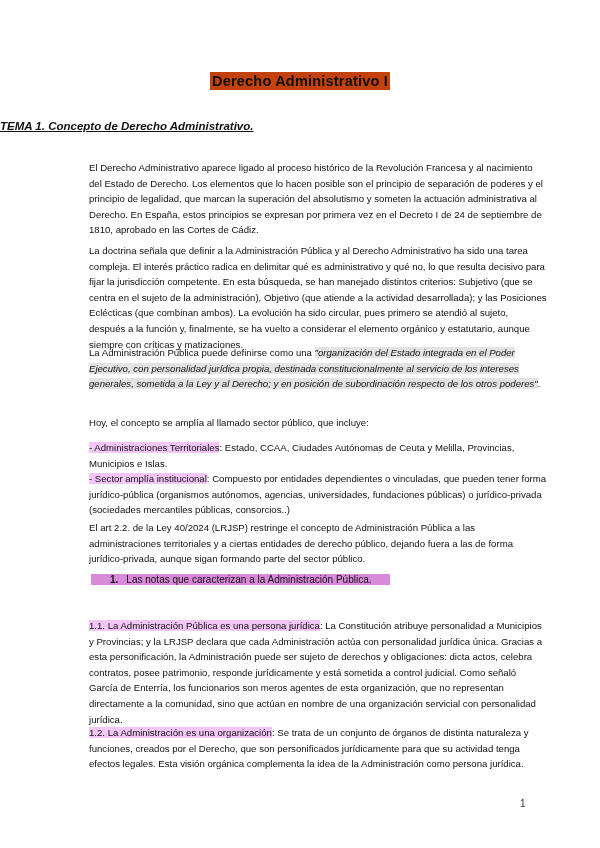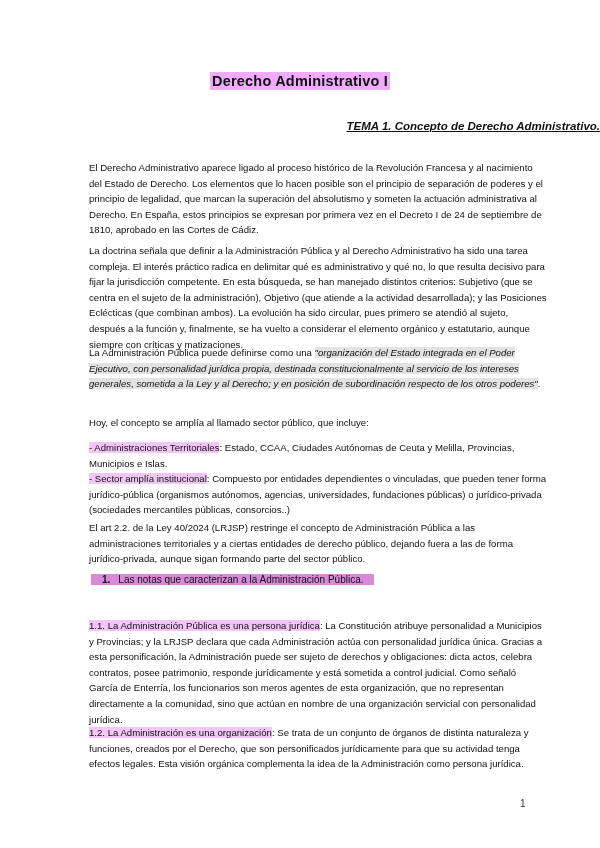--- a/index.html
+++ b/index.html
@@ -1,27 +1,27 @@
 <!DOCTYPE html>
 <html><head>
 <meta charset="utf-8">
 <style>
   html, body { margin: 0; padding: 0; background: #ffffff; }
   body { width: 600px; height: 848px; position: relative; overflow: hidden;
          font-family: "Liberation Sans", sans-serif; color: #111; }
   .page { position: absolute; left: 0; top: 0; width: 600px; height: 848px; background: #fff; }
   .title-wrap { position: absolute; top: 72px; left: 0; width: 600px; text-align: center; }
-  .title { display: inline-block; background: #f0abfc; color: #111; font-size: 14.5px; font-weight: bold;
+  .title { display: inline-block; background: #c2410c; color: #111; font-size: 14.5px; font-weight: bold;
            padding: 1px 2px; letter-spacing: 0.2px; }
-  .tema { position: absolute; top: 120px; left: 0; width: 600px; text-align: right;
+  .tema { position: absolute; top: 120px; left: 0; width: 600px; text-align: left;
           font-size: 11.5px; font-weight: bold; font-style: italic; text-decoration: underline; }
   .para { position: absolute; left: 73px; width: 458px; font-size: 9.6px; line-height: 15.6px; margin: 16px; }
   .hl-pink { background: #f4c6f7; }
   .hl-grey { background: #e3e3e3; font-style: italic; }
-  .section { position: absolute; top: 574px; left: 91px; font-size: 10px; background: #d88ad8; padding: 0 11px; }
+  .section { position: absolute; top: 574px; left: 91px; font-size: 10px; background: #d88ad8; padding: 0 19px; }
   .section .num { font-weight: bold; margin-right: 8px; }
   .pagenum { position: absolute; top: 798px; left: 520px; font-size: 10px; color: #333; }
 </style>
 </head>
 <body>
 
 <div class="page">
   <div class="title-wrap"><span class="title">Derecho Administrativo I</span></div>
   <div class="tema">TEMA 1. Concepto de Derecho Administrativo.</div>
 

